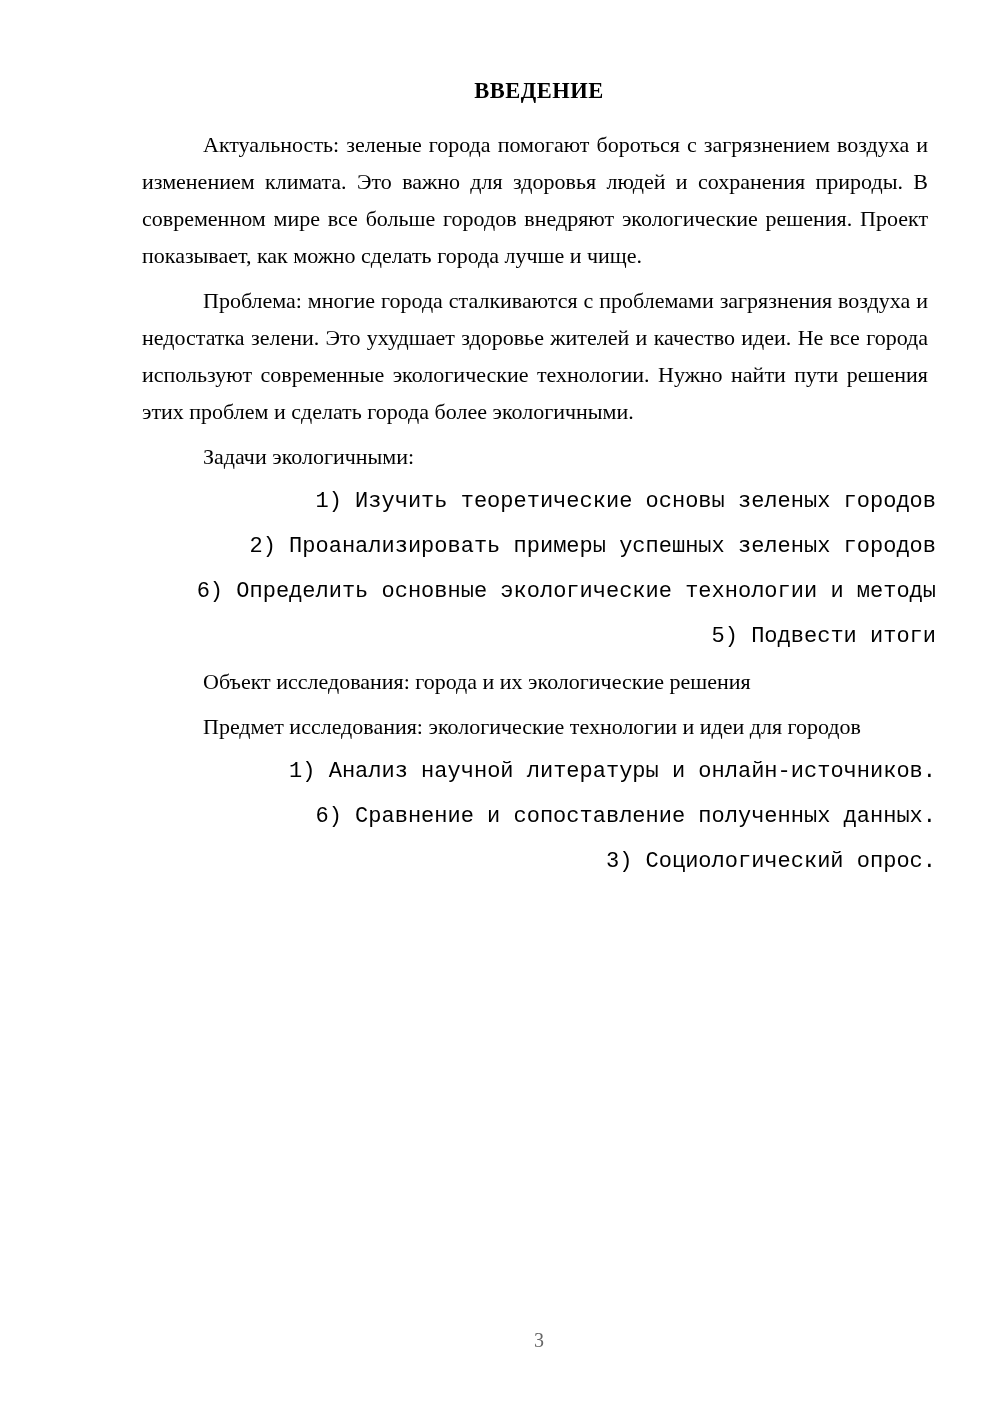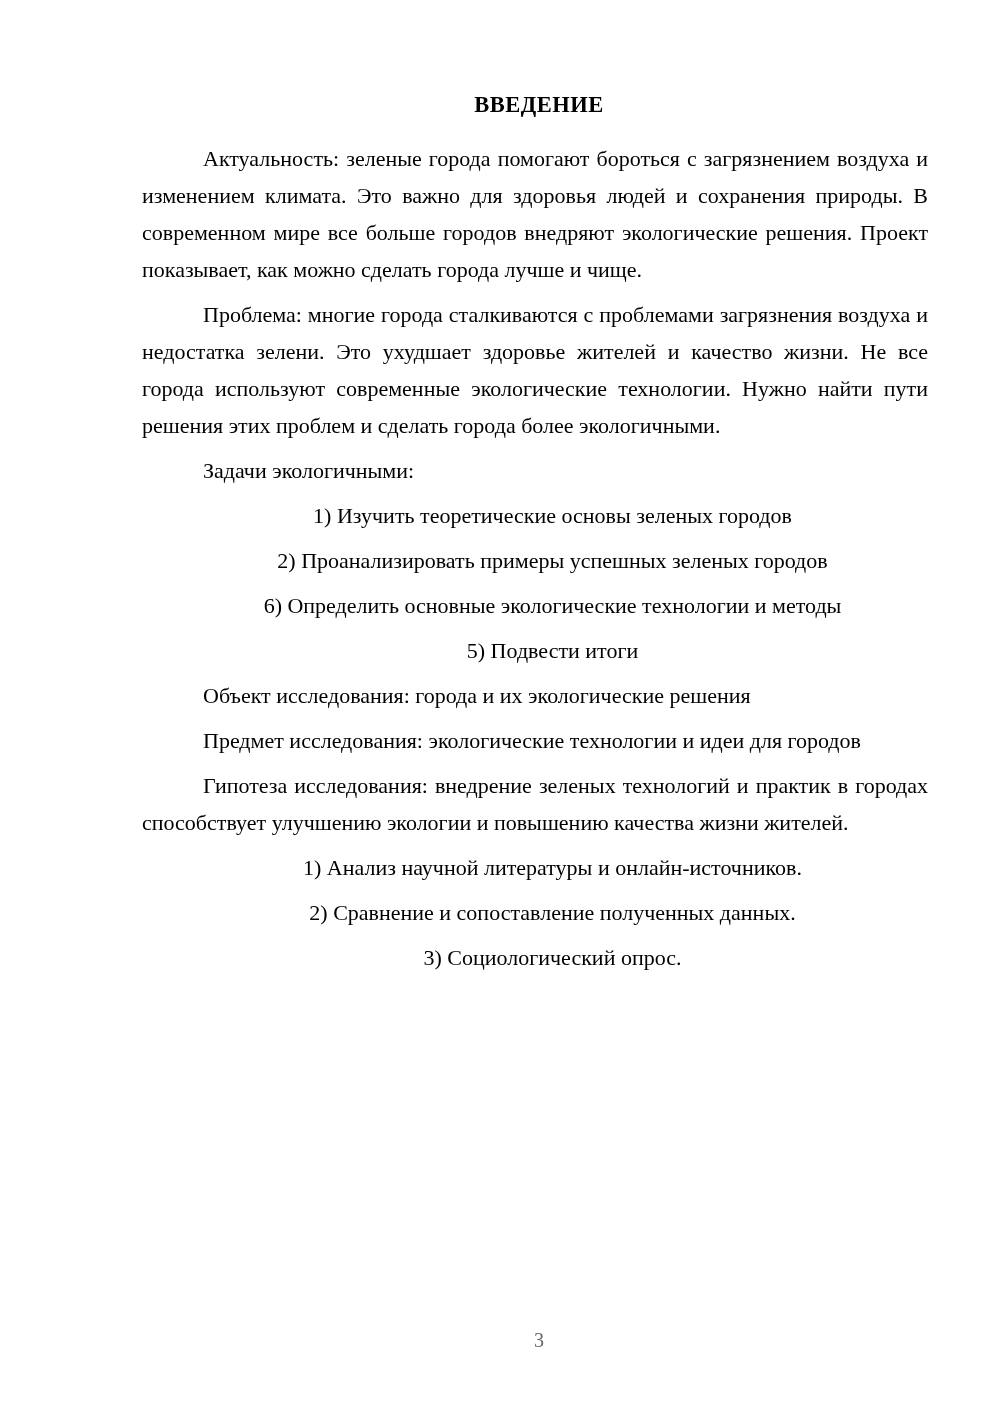--- a/index.html
+++ b/index.html
@@ -11,71 +11,71 @@
     height: 1414px;
     background: #ffffff;
     position: relative;
     font-family: "Liberation Serif", "DejaVu Serif", serif;
     color: #000000;
     overflow: hidden;
   }
   .content {
     position: absolute;
     left: 142px;
-    top: 86px;
+    top: 72px;
     width: 794px;
     font-size: 22px;
     line-height: 37px;
   }
   .doc-title {
     font-size: 22.5px;
     font-weight: bold;
     text-align: center;
     margin: 0 0 17px 0;
     letter-spacing: 0.5px;
   }
   .para {
     margin: 0 8px 8px 0;
     text-indent: 61px;
     text-align: justify;
     text-align-last: left;
   }
   .list-item {
     margin: 0 0 8px 0;
     padding-left: 27px;
-    text-align: center;
+    text-align: right;
+    font-family: Liberation Mono, monospace;
   }
   .page-number {
     position: absolute;
     left: 142px;
     top: 1326px;
     width: 794px;
     text-align: center;
     font-size: 20px;
     line-height: 28px;
     color: #666666;
   }
 </style>
 </head>
 <body>
 
 <div class="content">
   <h1 class="doc-title">ВВЕДЕНИЕ</h1>
 
   <p class="para">Актуальность: зеленые города помогают бороться с загрязнением воздуха и изменением климата. Это важно для здоровья людей и сохранения природы. В современном мире все больше городов внедряют экологические решения. Проект показывает, как можно сделать города лучше и чище.</p>
-  <p class="para">Проблема: многие города сталкиваются с проблемами загрязнения воздуха и недостатка зелени. Это ухудшает здоровье жителей и качество жизни. Не все города используют современные экологические технологии. Нужно найти пути решения этих проблем и сделать города более экологичными.</p>
+  <p class="para">Проблема: многие города сталкиваются с проблемами загрязнения воздуха и недостатка зелени. Это ухудшает здоровье жителей и качество идеи. Не все города используют современные экологические технологии. Нужно найти пути решения этих проблем и сделать города более экологичными.</p>
   <p class="para">Задачи экологичными:</p>
 
   <p class="list-item">1) Изучить теоретические основы зеленых городов</p>
   <p class="list-item">2) Проанализировать примеры успешных зеленых городов</p>
   <p class="list-item">6) Определить основные экологические технологии и методы</p>
   <p class="list-item">5) Подвести итоги</p>
 
   <p class="para">Объект исследования: города и их экологические решения</p>
   <p class="para">Предмет исследования: экологические технологии и идеи для городов</p>
-  <p class="para">Гипотеза исследования: внедрение зеленых технологий и практик в городах способствует улучшению экологии и повышению качества жизни жителей.</p>
 
   <p class="list-item">1) Анализ научной литературы и онлайн-источников.</p>
-  <p class="list-item">2) Сравнение и сопоставление полученных данных.</p>
+  <p class="list-item">6) Сравнение и сопоставление полученных данных.</p>
   <p class="list-item">3) Социологический опрос.</p>
 </div>
 
 <div class="page-number">3</div>
 
 </body></html>

